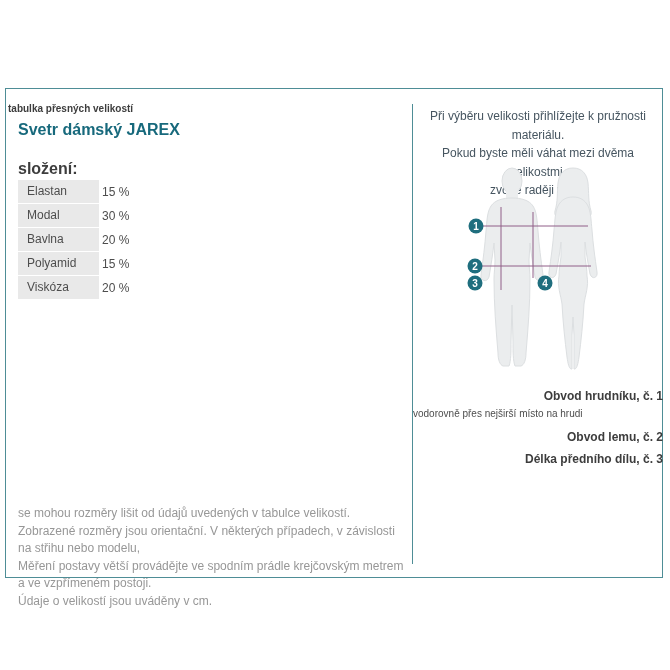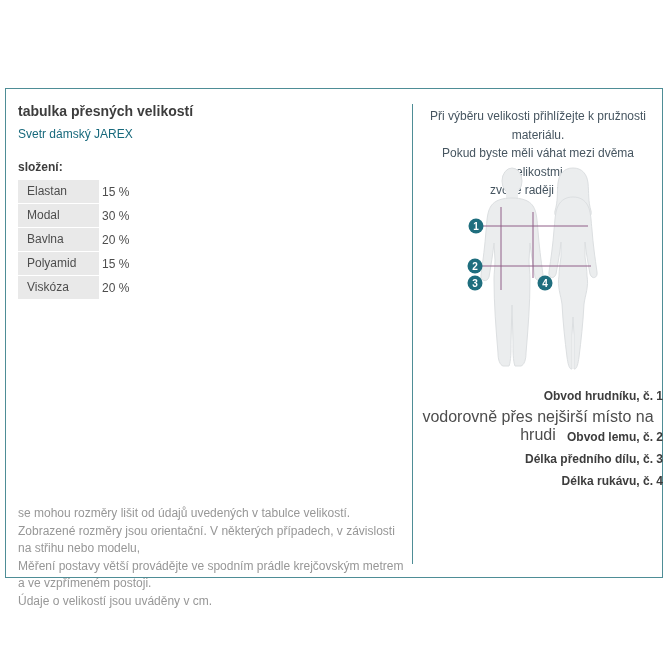--- a/index.html
+++ b/index.html
@@ -8,27 +8,27 @@
     font-family:"Liberation Sans", sans-serif;
   }
   .frame{
     position:absolute;left:5px;top:88px;width:656px;height:488px;
     border:1px solid #4e8d96;background:#ffffff;
   }
   .divider{
     position:absolute;left:412px;top:104px;width:1px;height:460px;background:#4e8d96;
   }
   .subtitle{
-    position:absolute;left:18px;top:103px;font-size:14px;font-weight:bold;color:#3d3d3d;
+    position:absolute;left:8px;top:103px;font-size:10px;font-weight:bold;color:#3d3d3d;
   }
   .title{
-    position:absolute;left:18px;top:127px;font-size:12px;font-weight:normal;color:#17697c;
+    position:absolute;left:18px;top:121px;font-size:16px;font-weight:bold;color:#17697c;
   }
   .comp-label{
-    position:absolute;left:18px;top:160px;font-size:12px;font-weight:bold;color:#3d3d3d;
+    position:absolute;left:18px;top:160px;font-size:16px;font-weight:bold;color:#3d3d3d;
   }
   .comp-table{position:absolute;left:18px;top:180px;width:180px;}
   .comp-row{display:flex;align-items:center;margin-bottom:1px;height:23px;}
   .comp-cell-material{
     width:72px;height:23px;line-height:23px;background:#e9e9e9;
     padding-left:9px;font-size:12px;color:#4d4d4d;
   }
   .comp-cell-percent{margin-left:3px;font-size:12px;color:#4d4d4d;}
   .notes{
     position:absolute;left:18px;top:505px;width:390px;
@@ -37,22 +37,22 @@
   .intro{
     position:absolute;left:413px;top:107px;width:250px;text-align:center;
     font-size:12px;color:#465560;line-height:18.5px;
   }
   .figure-wrap{position:absolute;left:440px;top:165px;width:230px;height:215px;}
   .measure-label{
     position:absolute;left:413px;width:250px;text-align:right;
     font-size:12px;font-weight:bold;color:#3d3d3d;
   }
   .measure-sub{
-    position:absolute;left:413px;width:250px;text-align:center;
-    font-size:16px;color:#4d4d4d;
+    position:absolute;left:413px;width:250px;
+    font-size:10px;color:#4d4d4d;
   }
 </style>
 </head>
 <body>
 
 <div class="stage">
 
   <div class="frame"></div>
   <div class="divider"></div>
 
@@ -151,15 +151,14 @@
         <circle cx="105" cy="118" r="7.5" fill="#1f6e7e"></circle>
         <text x="105" y="121.5">4</text>
       </g>
     </svg>
   </div>
 
   <div class="measure-label" style="top:389px">Obvod hrudníku, č. 1</div>
   <div class="measure-sub" style="top:408px">vodorovně přes nejširší místo na hrudi</div>
   <div class="measure-label" style="top:430px">Obvod lemu, č. 2</div>
   <div class="measure-label" style="top:452px">Délka předního dílu, č. 3</div>
-  <div class="measure-label" style="top:474px">Délka rukávu, č. 4</div>
 
 </div>
 
 </body></html>

